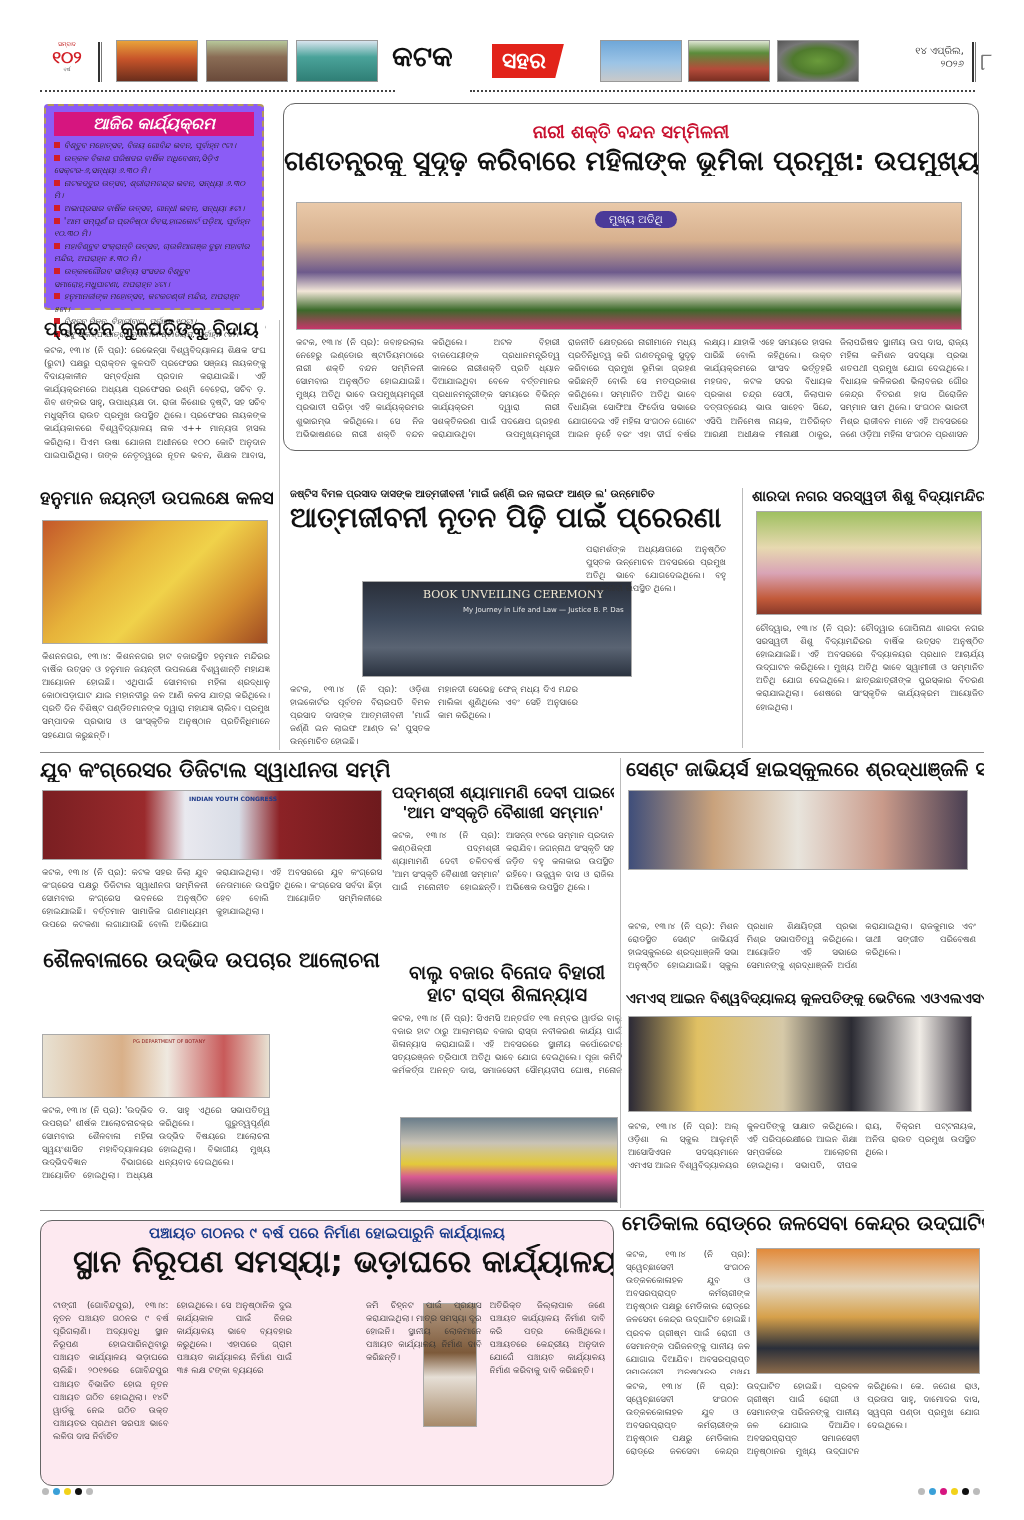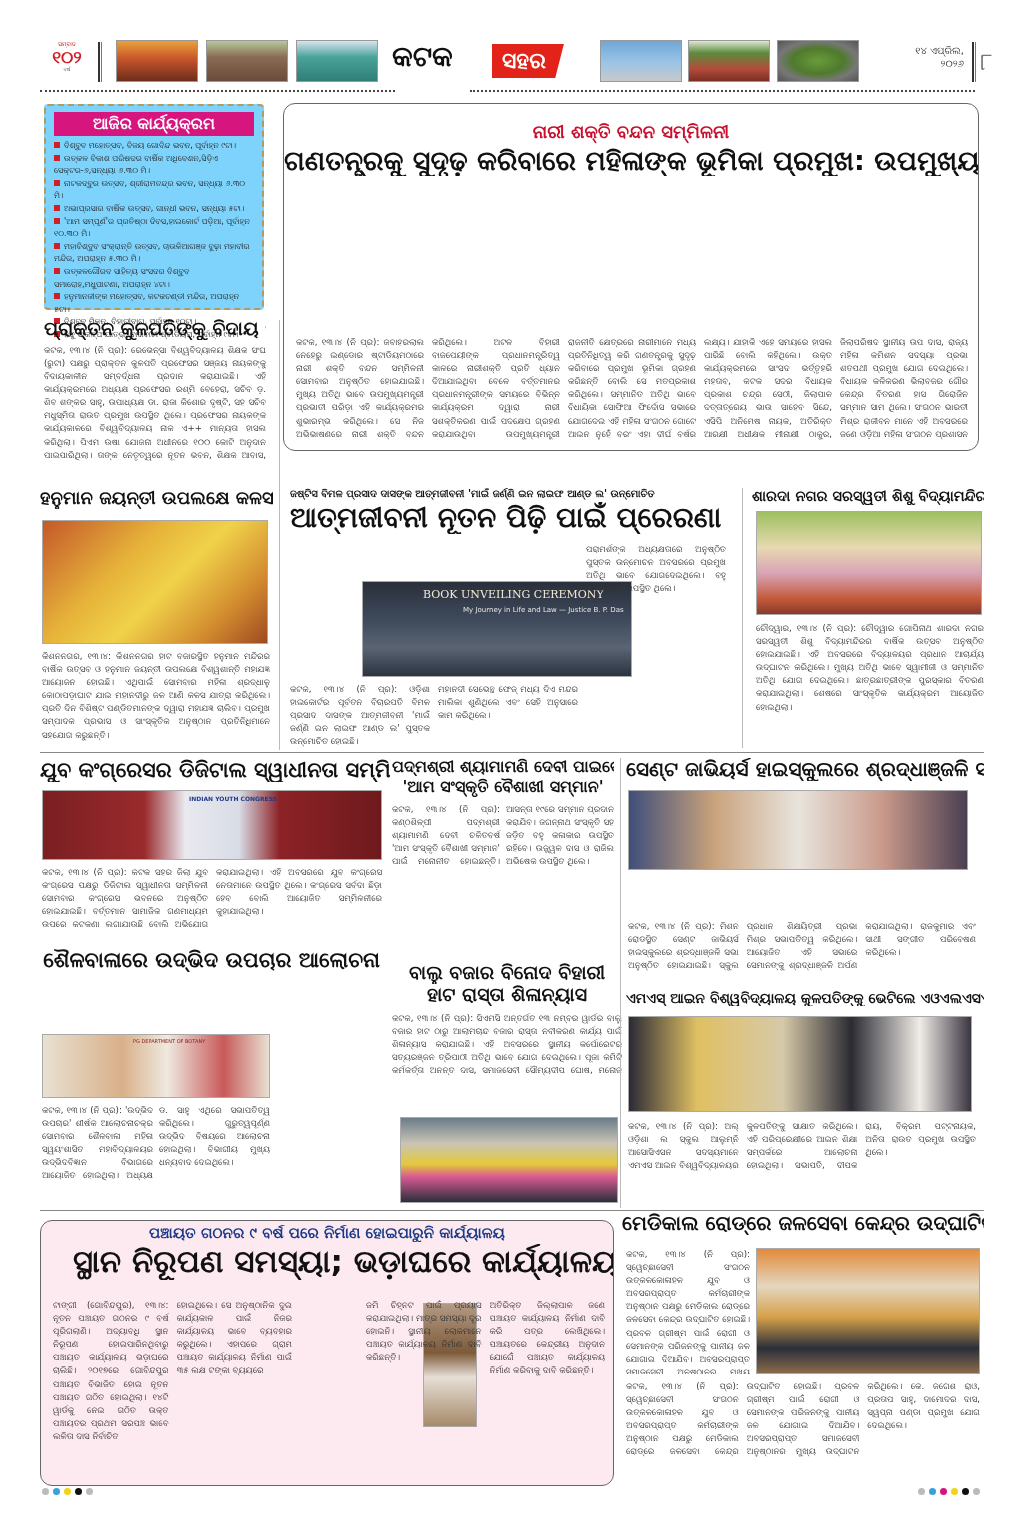--- a/index.html
+++ b/index.html
@@ -25,21 +25,21 @@
   .block { position: absolute; }
   .hl { font-weight: bold; color: #111; white-space: nowrap; overflow: hidden; line-height: 1.15; }
   .body-text { font-size: 8.6px; line-height: 13.1px; color: #333; text-align: justify; overflow: hidden; }
   .cols { display: flex; gap: 8px; }
   .cols > div { flex: 1; }
   .photo { position: absolute; border: 1px solid #aaa; overflow: hidden; }
   .rule-h { position: absolute; height: 0; border-top: 1px solid #888; }
   .rule-v { position: absolute; width: 0; border-left: 1px solid #bbb; }
 
   
-  .program { position: absolute; left: 44px; top: 104px; width: 220px; height: 206px; background: #7dd3fc; border: 2px dashed #b59a5a; border-radius: 4px; padding: 6px 8px; }
+  .program { position: absolute; left: 44px; top: 104px; width: 220px; height: 206px; background: #8b5cf6; border: 2px dashed #b59a5a; border-radius: 4px; padding: 6px 8px; font-style: italic; }
   .program .title { background: #d6157f; color: #fff; font-size: 16px; font-weight: bold; text-align: center; height: 24px; line-height: 24px; margin-bottom: 4px; }
   .program ul { list-style: none; }
   .program li { font-size: 8px; line-height: 12.6px; color: #222; }
   .program li .sq { display: inline-block; width: 6px; height: 6px; background: #d21f26; margin-right: 4px; vertical-align: 0; }
 
   
   .lead { position: absolute; left: 283px; top: 103px; width: 696px; height: 348px; border: 1.5px solid #666; border-radius: 12px; }
   .kicker-red { color: #c8102e; font-weight: bold; text-align: center; }
 
   
@@ -95,20 +95,23 @@
 </div>
 
 <div class="block" style="left:44px; top:318px; width:222px;">
   <div class="hl" style="font-size:19px; text-align:center;">ପ୍ରାକ୍ତନ କୁଳପତିଙ୍କୁ ବିଦାୟ ସମ୍ବର୍ଦ୍ଧନା</div>
   <div class="body-text" style="margin-top:4px; height:118px;">କଟକ, ୧୩।୪ (ନି ପ୍ର): ରେଭେନ୍ସା ବିଶ୍ୱବିଦ୍ୟାଳୟ ଶିକ୍ଷକ ସଂଘ (ରୁଟା) ପକ୍ଷରୁ ପ୍ରାକ୍ତନ କୁଳପତି ପ୍ରଫେସର ସଞ୍ଜୟ ନାୟକଙ୍କୁ ବିଦାୟକାଳୀନ ସମ୍ବର୍ଦ୍ଧନା ପ୍ରଦାନ କରାଯାଇଛି। ଏହି କାର୍ଯ୍ୟକ୍ରମରେ ଅଧ୍ୟକ୍ଷ ପ୍ରଫେସର ରଶ୍ମି ବେହେରା, ସଚିବ ଡ଼. ଶିବ ଶଙ୍କର ସାହୁ, ଉପାଧ୍ୟକ୍ଷ ଡା. ରାଜା କିଶୋର ଦୃଷ୍ଟି, ସହ ସଚିବ ମଧୁସ୍ମିତା ରାଉତ ପ୍ରମୁଖ ଉପସ୍ଥିତ ଥିଲେ। ପ୍ରଫେସର ନାୟକଙ୍କ କାର୍ଯ୍ୟକାଳରେ ବିଶ୍ୱବିଦ୍ୟାଳୟ ନାକ ଏ++ ମାନ୍ୟତା ହାସଲ କରିଥିଲା। ପିଏମ ଉଷା ଯୋଜନା ଅଧୀନରେ ୧୦୦ କୋଟି ଅନୁଦାନ ପାଇପାରିଥିଲା। ତାଙ୍କ ନେତୃତ୍ୱରେ ନୂତନ ଭବନ, ଶିକ୍ଷକ ଆବାସ, ମହାନଦୀ କ୍ୟାମ୍ପସର ଉନ୍ନତି କାର୍ଯ୍ୟ ଆଗେଇ ପାରିଥିଲା ବୋଲି ମତ ପ୍ରକାଶ ପାଇଥିଲା। ପ୍ରଫେସର ସୀତାରାମ ମହାପାତ୍ର ଧନ୍ୟବାଦ ଦେଇଥିଲେ।</div>
 </div>
 
 <div class="lead">
   <div class="kicker-red" style="font-size:18px; margin-top:17px;">ନାରୀ ଶକ୍ତି ବନ୍ଦନ ସମ୍ମିଳନୀ</div>
   <div class="hl" style="font-size:27px; text-align:center; margin-top:2px;">ଗଣତନ୍ତ୍ରକୁ ସୁଦୃଢ଼ କରିବାରେ ମହିଳାଙ୍କ ଭୂମିକା ପ୍ରମୁଖ: ଉପମୁଖ୍ୟମନ୍ତ୍ରୀ</div>
+  <div class="photo" style="left:12px; top:98px; width:666px; height:128px; background:linear-gradient(180deg,#e9c9a9 0%,#d7b08e 30%,#6d5a8c 55%,#f2e6d8 70%,#3b6a2a 85%,#c6366a 100%);">
+    <div style="position:absolute; left:298px; top:8px; background:#4a3a99; color:#fff; font-size:11px; padding:2px 14px; border-radius:10px;">ମୁଖ୍ୟ ଅତିଥି</div>
+  </div>
   <div class="cols" style="position:absolute; left:12px; top:232px; width:672px; height:104px;">
     <div class="body-text">କଟକ, ୧୩।୪ (ନି ପ୍ର): ଜବାହରଲାଲ ନେହେରୁ ଇଣ୍ଡୋର ଷ୍ଟାଡିୟମଠାରେ ନାରୀ ଶକ୍ତି ବନ୍ଦନ ସମ୍ମିଳନୀ ସୋମବାର ଅନୁଷ୍ଠିତ ହୋଇଯାଇଛି। ମୁଖ୍ୟ ଅତିଥି ଭାବେ ଉପମୁଖ୍ୟମନ୍ତ୍ରୀ ପ୍ରଭାତୀ ପରିଡ଼ା ଏହି କାର୍ଯ୍ୟକ୍ରମର ଶୁଭାରମ୍ଭ କରିଥିଲେ। ସେ ନିଜ ଅଭିଭାଷଣରେ ନାରୀ ଶକ୍ତି ବନ୍ଦନ ସମ୍ମିଳନୀ ମାଧ୍ୟମରେ ନାରୀ ସଶକ୍ତିକରଣ ଓ ସେମାନଙ୍କୁ ସ୍ୱାବଲମ୍ବୀ କରାଯିବା ସହ ଆର୍ଥିକ ଉନ୍ନତି, ସୁରକ୍ଷା ଓ ମର୍ଯ୍ୟାଦା ସମ୍ପର୍କରେ ଆଲୋକପାତ</div>
     <div class="body-text">କରିଥିଲେ। ଅଟଳ ବିହାରୀ ବାଜପେୟୀଙ୍କ ପ୍ରଧାନମନ୍ତ୍ରିତ୍ୱ କାଳରେ ନାରୀଶକ୍ତି ପ୍ରତି ଧ୍ୟାନ ଦିଆଯାଇଥିବା ବେଳେ ବର୍ତ୍ତମାନର ପ୍ରଧାନମନ୍ତ୍ରୀଙ୍କ ସମୟରେ ବିଭିନ୍ନ କାର୍ଯ୍ୟକ୍ରମ ଦ୍ୱାରା ନାରୀ ସଶକ୍ତିକରଣ ପାଇଁ ପଦକ୍ଷେପ ଗ୍ରହଣ କରାଯାଉଥିବା ଉପମୁଖ୍ୟମନ୍ତ୍ରୀ ଶ୍ରୀମତୀ ପରିଡ଼ା କହିଥିଲେ। ଆଜି ନାରୀମାନେ ବ୍ୟବସାୟ, ଚାକିରି, ଶିକ୍ଷା ଦ୍ୱାରା ସ୍ୱାବଲମ୍ବୀ ହୋଇପାରିଛନ୍ତି ଏବଂ ବିଶେଷ କରି</div>
     <div class="body-text">ରାଜନୀତି କ୍ଷେତ୍ରରେ ନାରୀମାନେ ମଧ୍ୟ ପ୍ରତିନିଧିତ୍ୱ କରି ଗଣତନ୍ତ୍ରକୁ ସୁଦୃଢ଼ କରିବାରେ ପ୍ରମୁଖ ଭୂମିକା ଗ୍ରହଣ କରିଛନ୍ତି ବୋଲି ସେ ମତପ୍ରକାଶ କରିଥିଲେ। ସମ୍ମାନିତ ଅତିଥି ଭାବେ ବିଧାୟିକା ସୋଫିଆ ଫିର୍ଦୋସ ସଭାରେ ଯୋଗଦେଇ ଏହି ମହିଳା ସଂଗଠନ ଗୋଟେ ଆଇନ ନୁହେଁ ବରଂ ଏହା ଦୀର୍ଘ ବର୍ଷର ସଂଘର୍ଷ; ଯାହା ମହିଳାମାନଙ୍କୁ ଦୁର୍ବଳମୁକ୍ତରୁ ସଶକ୍ତ ଏବଂ ସ୍ୱାବଲମ୍ବୀ କରିବା ମୂଳ</div>
     <div class="body-text">ଲକ୍ଷ୍ୟ। ଯାହାକି ଏହେ ସମୟରେ ହାସଲ ପାରିଛି ବୋଲି କହିଥିଲେ। ଉକ୍ତ କାର୍ଯ୍ୟକ୍ରମରେ ସାଂସଦ ଭର୍ତ୍ତୃହରି ମହତାବ, କଟକ ସଦର ବିଧାୟକ ପ୍ରକାଶ ଚନ୍ଦ୍ର ସେଠୀ, ଜିଲାପାଳ ଦତ୍ତାତ୍ରେୟ ଭାଉ ସାହେବ ସିନ୍ଦେ, ଏସିପି ଅନିମେଷ ନାୟକ, ଅତିରିକ୍ତ ଆରକ୍ଷୀ ଅଧୀକ୍ଷକ ମୀନାକ୍ଷୀ ଠାକୁର, ଏସସିବି ମେଡିକାଲ ଅଧ୍ୟକ୍ଷ ପ୍ରଫେସର ଡାକ୍ତର ପ୍ରତିମା ଦାସ, ଉପ ଜିଲାପାଳ ମନସ୍ୱିନୀ ଦାସ,</div>
     <div class="body-text">ଜିଲାପରିଷଦ ସ୍ଥାନୀୟ ଉପ ଦାସ, ରାଜ୍ୟ ମହିଳା କମିଶନ ସଦସ୍ୟା ପ୍ରଭା ଶତପଥୀ ପ୍ରମୁଖ ଯୋଗ ଦେଇଥିଲେ। ବିଧାୟକ କଳିକରଣ ଭିଲାବଜର ଗୌର କେନ୍ଦ୍ର ବିତରଣ ହାସ ଗିରୋଜିନ ସମ୍ମାନ ସାମ ଥିଲେ। ସଂଗଠନ ଭାରତୀ ମିଶ୍ର ରାଜୀବନ ମାନେ ଏହି ଅବସରରେ ଜଣେ ଓଡ଼ିଆ ମହିଳା ସଂଗଠନ ପ୍ରଶାସନ ଓ ସଂଯୋଜନ କରିଥିଲେ ଉପସଭାପତି ଏଙ୍କ ଯୋଗଦେଇ ପ୍ରଫେସର ଦୁର୍ଗ ଦାସ ଓ ଏଙ୍କ ପଦୟାତ୍ରା ଆୟୋଜିତ ହୋଇଥିଲା।</div>
   </div>
 </div>
 
 <div class="block" style="left:40px; top:488px; width:236px;">
@@ -141,21 +144,21 @@
 
 <div class="block" style="left:40px; top:758px; width:350px;">
   <div class="hl" style="font-size:21px;">ଯୁବ କଂଗ୍ରେସର ଡିଜିଟାଲ ସ୍ୱାଧୀନତା ସମ୍ମିଳନୀ</div>
 </div>
 <div class="photo" style="left:42px; top:790px; width:340px; height:70px; background:linear-gradient(90deg,#7a1f22 0%,#9a2a2c 30%,#e9e9ef 42%,#d8dce6 58%,#8c2226 70%,#6e1a1d 100%);">
   <div style="position:absolute; left:146px; top:4px; color:#1f3b8a; font-size:6px; font-weight:bold; white-space:nowrap;">INDIAN YOUTH CONGRESS</div>
 </div>
 <div class="block body-text" style="left:42px; top:866px; width:340px; height:88px; column-count:2; column-gap:8px;">କଟକ, ୧୩।୪ (ନି ପ୍ର): କଟକ ସହର ଜିଲା ଯୁବ କଂଗ୍ରେସ ପକ୍ଷରୁ ଡିଜିଟାଲ ସ୍ୱାଧୀନତା ସମ୍ମିଳନୀ ସୋମବାର କଂଗ୍ରେସ ଭବନରେ ଅନୁଷ୍ଠିତ ହୋଇଯାଇଛି। ବର୍ତ୍ତମାନ ସାମାଜିକ ଗଣମାଧ୍ୟମ ଉପରେ କଟକଣା ଲଗାଯାଉଛି ବୋଲି ଅଭିଯୋଗ କରାଯାଇଥିଲା। ଏହି ଅବସରରେ ଯୁବ କଂଗ୍ରେସ ନେତାମାନେ ଉପସ୍ଥିତ ଥିଲେ। କଂଗ୍ରେସ ସର୍ବଦା ଛିଡ଼ା ହେବ ବୋଲି ଆୟୋଜିତ ସମ୍ମିଳନୀରେ କୁହାଯାଇଥିଲା।</div>
 
 <div class="block" style="left:392px; top:758px; width:222px;">
-  <div class="hl" style="font-size:16px; text-align:right;">ପଦ୍ମଶ୍ରୀ ଶ୍ୟାମାମଣି ଦେବୀ ପାଇବେ</div>
+  <div class="hl" style="font-size:16px; text-align:right;margin-top:26px;">ପଦ୍ମଶ୍ରୀ ଶ୍ୟାମାମଣି ଦେବୀ ପାଇବେ</div>
   <div class="hl" style="font-size:16px; text-align:center; margin-top:2px;">'ଆମ ସଂସ୍କୃତି ବୈଶାଖୀ ସମ୍ମାନ'</div>
   <div class="body-text" style="margin-top:6px; height:138px; column-count:2; column-gap:6px;">କଟକ, ୧୩।୪ (ନି ପ୍ର): କଣ୍ଠଶିଳ୍ପୀ ପଦ୍ମଶ୍ରୀ ଶ୍ୟାମାମଣି ଦେବୀ ଚଳିତବର୍ଷ 'ଆମ ସଂସ୍କୃତି ବୈଶାଖୀ ସମ୍ମାନ' ପାଇଁ ମନୋନୀତ ହୋଇଛନ୍ତି। ଆସନ୍ତା ୧୯ରେ ସମ୍ମାନ ପ୍ରଦାନ କରାଯିବ। ଜଗନ୍ନାଥ ସଂସ୍କୃତି ସହ ଜଡ଼ିତ ବହୁ କଳାକାର ଉପସ୍ଥିତ ରହିବେ। ଉଜ୍ଜ୍ୱଳ ଦାସ ଓ ରାଜିଲ ଅଭିଷେକ ଉପସ୍ଥିତ ଥିଲେ।</div>
 </div>
 
 <div class="block" style="left:626px; top:758px; width:358px;">
   <div class="hl" style="font-size:20px;">ସେଣ୍ଟ ଜାଭିୟର୍ସ ହାଇସ୍କୁଲରେ ଶ୍ରଦ୍ଧାଞ୍ଜଳି ସଭା</div>
 </div>
 <div class="photo" style="left:628px; top:790px; width:340px; height:80px; background:linear-gradient(90deg,#3f4e7a 0%,#c9a27c 25%,#e8e4dc 50%,#c99a8a 75%,#4a3f52 100%);"></div>
 <div class="block body-text" style="left:628px; top:876px; width:348px; height:80px; column-count:3; column-gap:8px;margin-top:44px;">କଟକ, ୧୩।୪ (ନି ପ୍ର): ମିଶନ ରୋଡସ୍ଥିତ ସେଣ୍ଟ ଜାଭିୟର୍ସ ହାଇସ୍କୁଲରେ ଶ୍ରଦ୍ଧାଞ୍ଜଳି ସଭା ଅନୁଷ୍ଠିତ ହୋଇଯାଇଛି। ସ୍କୁଲ ପ୍ରଧାନ ଶିକ୍ଷୟିତ୍ରୀ ପ୍ରଭା ମିଶ୍ର ସଭାପତିତ୍ୱ କରିଥିଲେ। ଆୟୋଜିତ ଏହି ସଭାରେ ସେମାନଙ୍କୁ ଶ୍ରଦ୍ଧାଞ୍ଜଳି ଅର୍ପଣ କରାଯାଇଥିଲା। ରାଜକୁମାର ଏବଂ ସାଥୀ ସଙ୍ଗୀତ ପରିବେଷଣ କରିଥିଲେ।</div>
 

